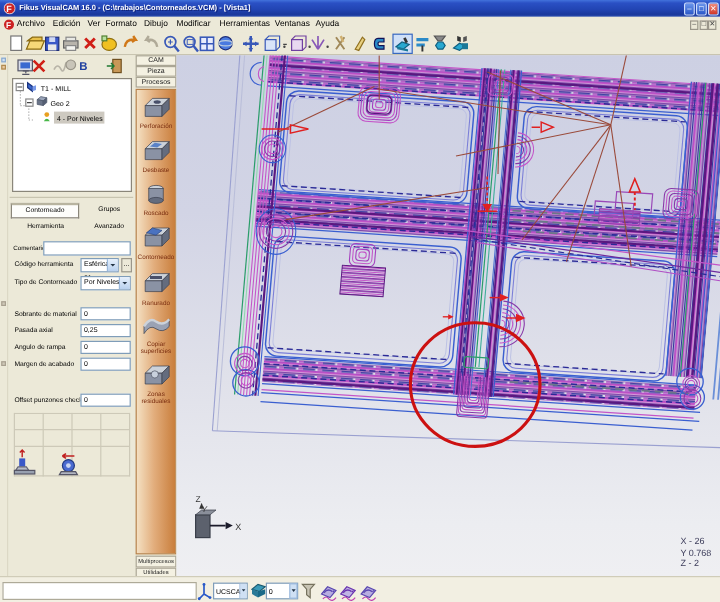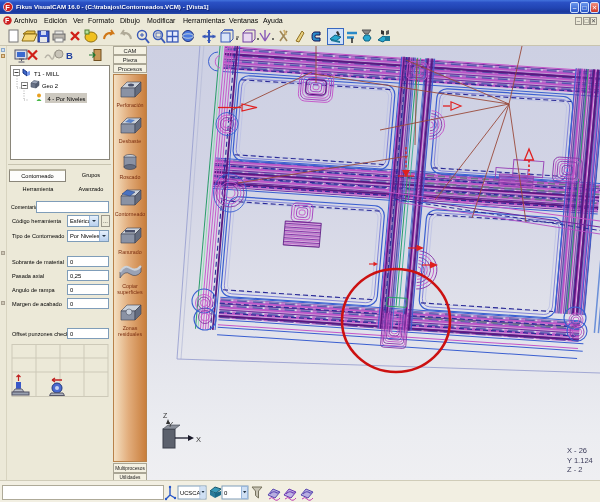--- a/index.html
+++ b/index.html
@@ -487,21 +487,21 @@
       <rect x="16" y="383" width="12" height="19" fill="#5c616d" stroke="#3a3f4a"></rect>
       <path d="M16 383 L21 379 H33 L28 383 Z" fill="#8a8f9a" stroke="#3a3f4a" stroke-width="0.6"></path>
       <path d="M28 392 H41" stroke="#1a1a2a" stroke-width="1.3"></path>
       <path d="M41 389 L47 392 L41 395 Z" fill="#1a1a2a"></path>
       <text x="49" y="396" font-size="7.5" fill="#333">X</text>
       <text x="16" y="372" font-size="7" fill="#333">Z</text>
       <text x="21" y="381" font-size="7" font-style="italic" fill="#333">Y</text>
       <path d="M21 373 L19 378 H23 Z" fill="#333"></path>
     </svg>
     <div id="coords">X - 26
-Y 1.124
+Y 0.768
 Z - 2</div>
   </div>
   <div id="bottom" class="abs">
     <div class="white"></div>
     <svg class="abs" style="left:164px;top:2px" width="436" height="20" id="botsvg">
       <path d="M6 4 v8 m0 0 l-4 4 m4 -4 l5 3" stroke="#2858c8" stroke-width="1.4" fill="none"></path>
       <circle cx="6" cy="4" r="1.2" fill="#2858c8"></circle>
         <circle cx="2" cy="16" r="1.2" fill="#2858c8"></circle>
         <circle cx="11" cy="15" r="1.2" fill="#2858c8"></circle>
       <rect x="14" y="3" width="28" height="13" fill="#fff" stroke="#7f9db9"></rect>

